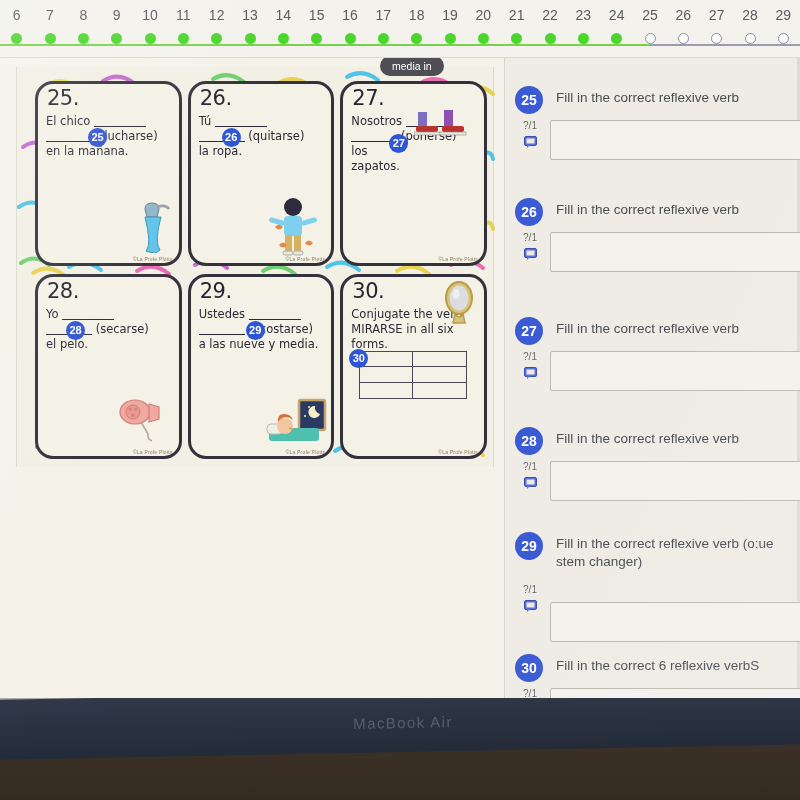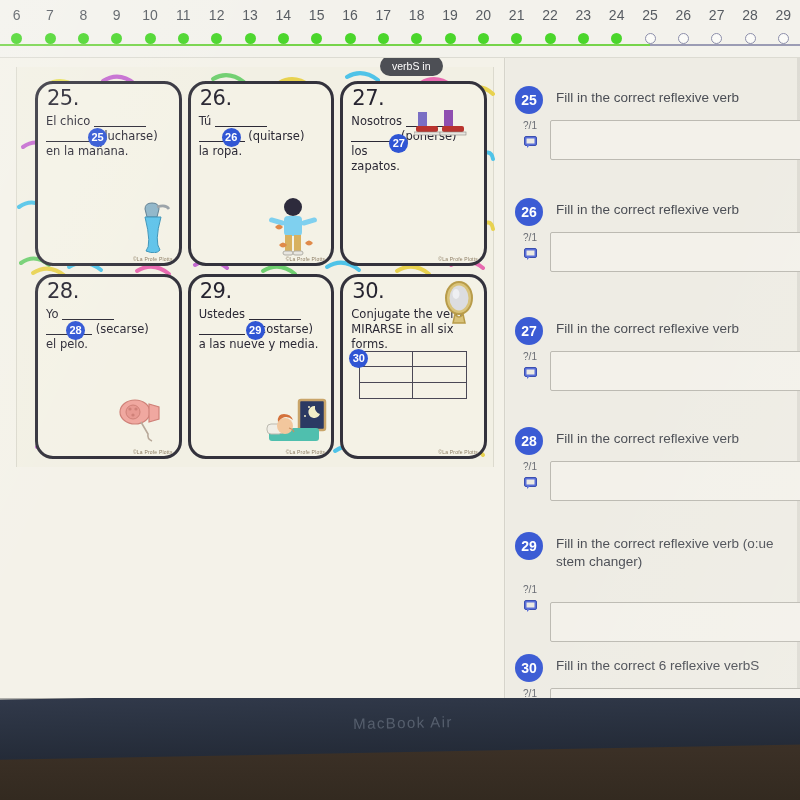--- a/index.html
+++ b/index.html
@@ -451,21 +451,21 @@
               <div style="position: absolute; right: 8px; top: 4px;"><svg width="34" height="44" viewBox="0 0 34 44">
                   <ellipse cx="17" cy="17" rx="13" ry="16" fill="#d9c37a" stroke="#b89c4a" stroke-width="2"></ellipse>
                   <ellipse cx="17" cy="17" rx="9.5" ry="12.5" fill="#dcdde0"></ellipse>
                   <ellipse cx="14" cy="13" rx="3.5" ry="5" fill="#f1f2f4" opacity="0.85"></ellipse>
                   <path d="M13 33 q4 6 8 0 l2 9 h-12z" fill="#d9c37a" stroke="#b89c4a" stroke-width="1.5"></path>
                 </svg></div>
               <div class="card-credit">©La Profe Plotts</div>
             </div>
           </div>
 
-        <div class="zoom-pill" id="zoom-pill" style="left: 363px; top: -11px;">verbS in</div>
+        <div class="zoom-pill" id="zoom-pill" style="left: 363px; top: -11px;">media in</div>
       </div>
     </div>
 
     <div class="answers" id="answers">
       <div class="q-scrollbar"></div>
     <div class="q-block" style="top: 28px;">
           <div class="q-badge">25</div>
           <div class="q-title">Fill in the correct reflexive verb</div>
           <div class="q-meta" style="top: 34px;">
             <span class="q-score">?/1</span>

